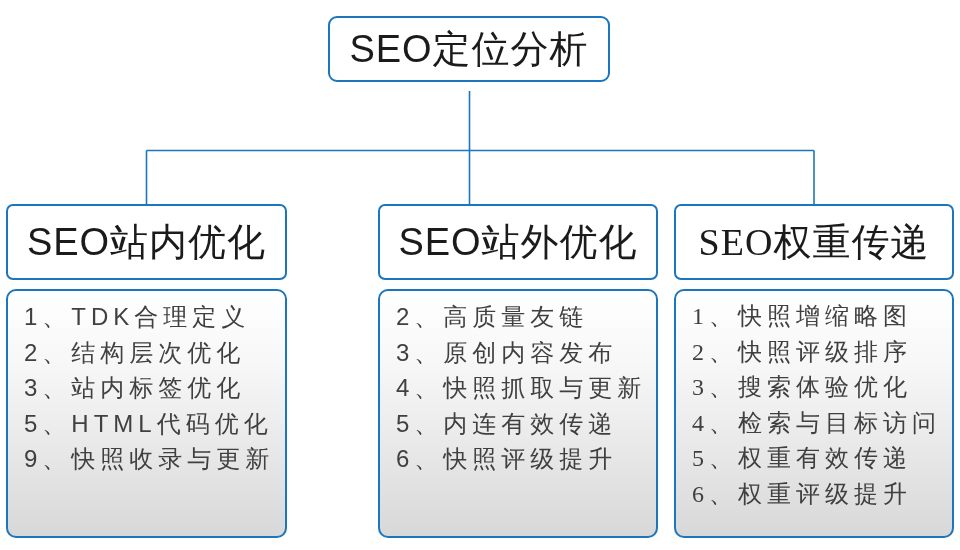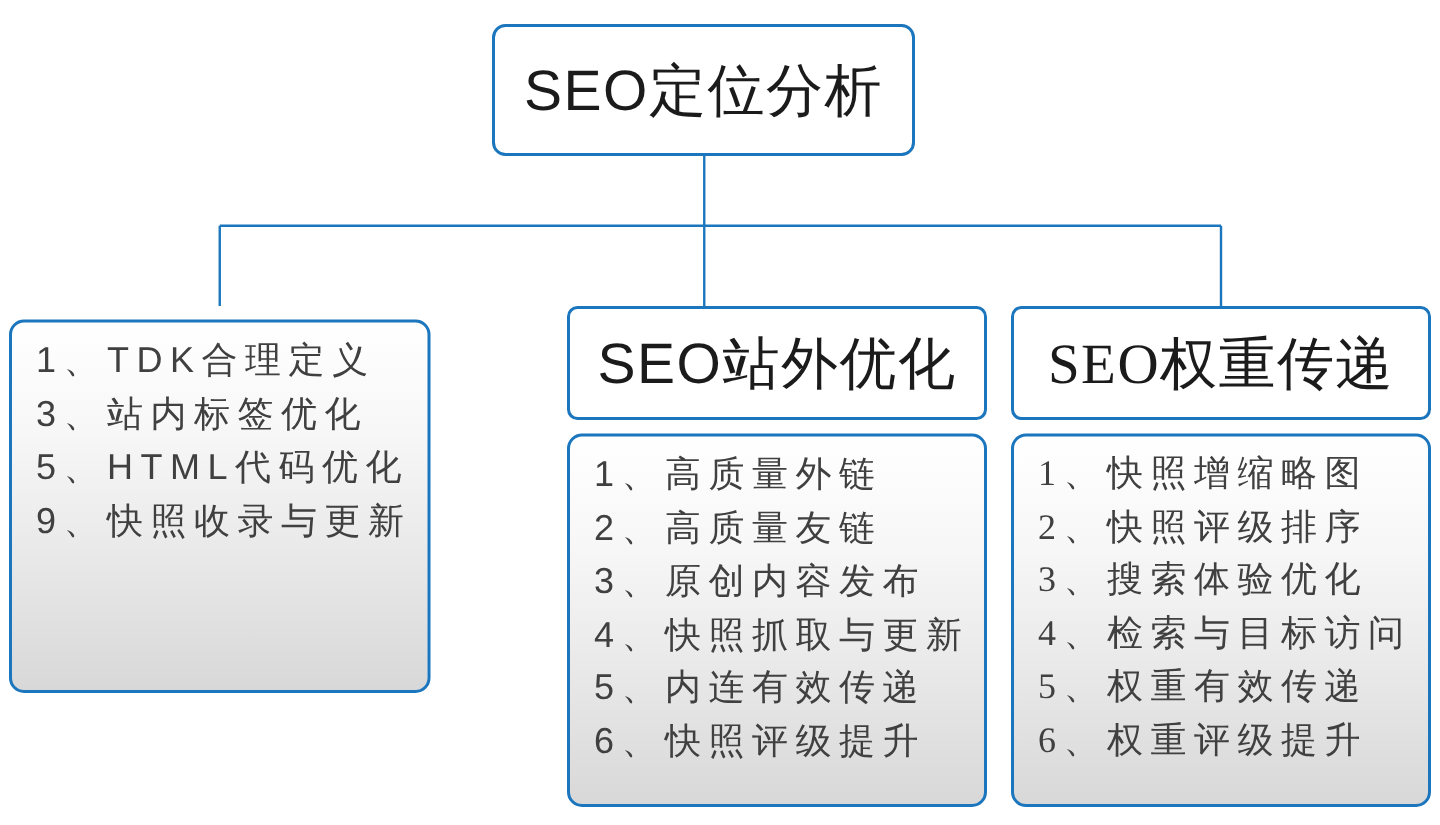--- a/index.html
+++ b/index.html
@@ -16,21 +16,21 @@
   }
   .canvas{position:relative;width:960px;height:550px;background:#ffffff;}
   .connectors{position:absolute;left:0;top:0;width:960px;height:550px;pointer-events:none;}
   .connectors line{stroke:var(--accent);stroke-width:1.6;}
   .node{
     position:absolute;display:flex;align-items:center;justify-content:center;
     background:#ffffff;border:2px solid var(--accent);
     color:var(--header-text);
     font-size:38px;letter-spacing:1px;white-space:nowrap;
   }
-  .root-box{left:328px;top:16px;width:282px;height:88px;border-radius:9px;}
+  .root-box{left:328px;top:16px;width:282px;height:66px;border-radius:9px;}
   .col{position:absolute;top:204px;}
   .col-1{left:6px;width:281px;}
   .col-2{left:330px;width:280px;margin-left:48px;}
   .col-3{left:674px;width:280px;font-family:Liberation Serif, serif;}
   .branch-header{
     position:relative;width:100%;height:76px;
     display:flex;align-items:center;justify-content:center;
     background:#ffffff;border:2px solid var(--accent);border-radius:7px;
     color:var(--header-text);font-size:38px;letter-spacing:1px;white-space:nowrap;
   }
@@ -55,34 +55,37 @@
     <line x1="146.5" y1="150.5" x2="814" y2="150.5"></line>
     <line x1="146.5" y1="150.5" x2="146.5" y2="204"></line>
     <line x1="814" y1="150.5" x2="814" y2="204"></line>
   </svg>
 
   <div class="node root-box">
     <span>SEO定位分析</span>
   </div>
 
   <div class="col col-1">
+    <div class="branch-header">
+      <span>SEO站内优化</span>
+    </div>
     <div class="branch-list">
       <div class="list-item">1、TDK合理定义</div>
+      <div class="list-item">2、结构层次优化</div>
       <div class="list-item">3、站内标签优化</div>
       <div class="list-item">5、HTML代码优化</div>
       <div class="list-item">9、快照收录与更新</div>
     </div>
   </div>
 
   <div class="col col-2">
     <div class="branch-header">
       <span>SEO站外优化</span>
     </div>
     <div class="branch-list">
-      <div class="list-item">1、高质量外链</div>
       <div class="list-item">2、高质量友链</div>
       <div class="list-item">3、原创内容发布</div>
       <div class="list-item">4、快照抓取与更新</div>
       <div class="list-item">5、内连有效传递</div>
       <div class="list-item">6、快照评级提升</div>
     </div>
   </div>
 
   <div class="col col-3">
     <div class="branch-header">

